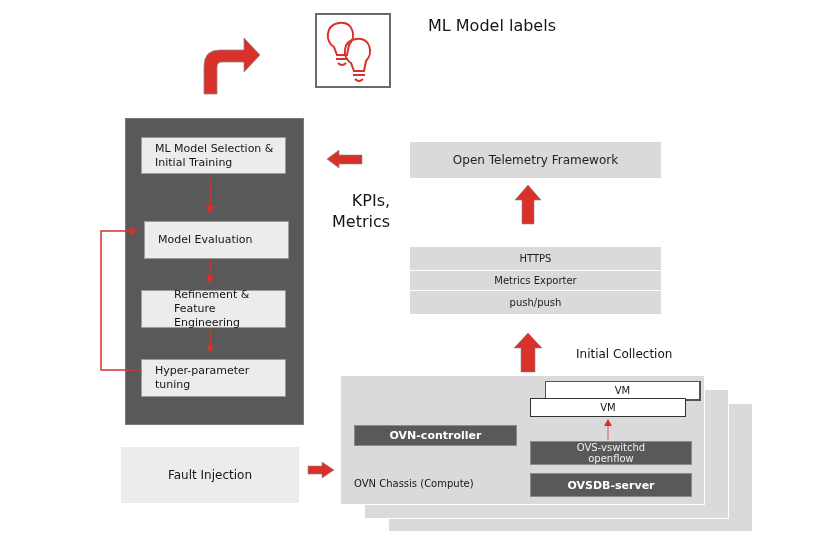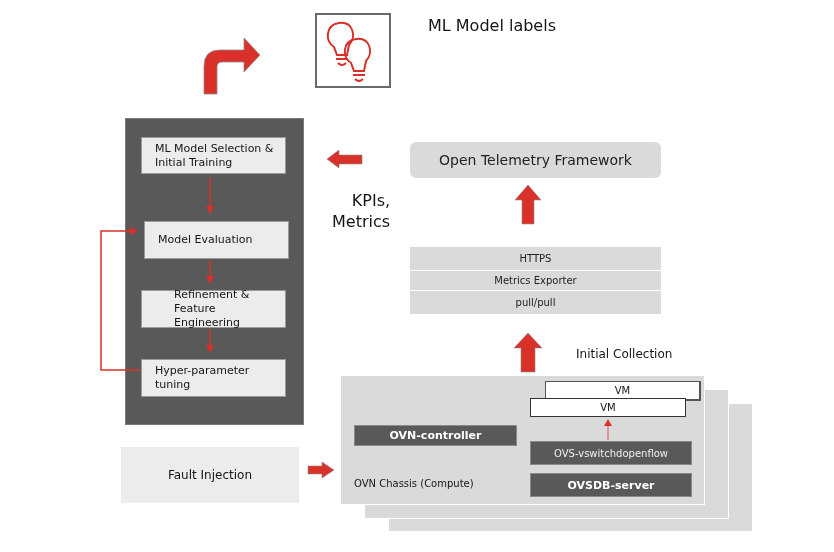--- a/index.html
+++ b/index.html
@@ -18,21 +18,21 @@
     .step { background: #ececec; border: 1px solid #9a9a9a; font-size: 11px; color: #151515; padding-left: 13px; line-height: 14px; }
     #step-0 { left: 141px; top: 137px; width: 145px; height: 37px; }
     #step-1 { left: 144px; top: 221px; width: 145px; height: 38px; }
     #step-2 { left: 141px; top: 290px; width: 145px; height: 38px; padding-left: 32px; }
     #step-3 { left: 141px; top: 359px; width: 145px; height: 38px; }
 
     
     #kpi-label { left: 332px; top: 190px; font-size: 16px; line-height: 21px; color: #151515; text-align: right; }
 
     
-    #telemetry-box { left: 410px; top: 142px; width: 251px; height: 36px; background: #dadada; font-size: 14px; color: #222; border-radius: 6px; }
+    #telemetry-box { left: 410px; top: 142px; width: 251px; height: 36px; background: #dadada; font-size: 12px; color: #222; }
     .metric-row { left: 410px; width: 251px; background: #dadada; font-size: 10px; color: #222; }
     #metric-row-0 { top: 247px; height: 23px; }
     #metric-row-1 { top: 271px; height: 19px; }
     #metric-row-2 { top: 291px; height: 23px; }
 
     #collection-label { left: 576px; top: 347px; font-size: 12px; color: #151515; }
 
     
     .chassis { background: #dadada; border: 1px solid #ffffff; }
     #chassis-back { left: 388px; top: 403px; width: 365px; height: 129px; }
@@ -78,31 +78,31 @@
 <div id="step-3" class="abs txt step">Hyper-parameter tuning</div>
 
 <div id="kpi-label" class="abs">
   <div>KPIs,</div>
   <div>Metrics</div>
 </div>
 
 <div id="telemetry-box" class="abs txt center">Open Telemetry Framework</div>
 <div id="metric-row-0" class="abs txt center metric-row">HTTPS</div>
 <div id="metric-row-1" class="abs txt center metric-row">Metrics Exporter</div>
-<div id="metric-row-2" class="abs txt center metric-row">pull/pull</div>
+<div id="metric-row-2" class="abs txt center metric-row">push/push</div>
 <div id="collection-label" class="abs">Initial Collection</div>
 
 <div id="chassis-back" class="abs chassis"></div>
 <div id="chassis-mid" class="abs chassis"></div>
 <div id="chassis-front" class="abs chassis"></div>
 
 <div id="ovn-controller" class="abs txt center dark-box">OVN-controller</div>
 <div id="vm-back" class="abs txt center vm">VM</div>
 <div id="vm-front" class="abs txt center vm">VM</div>
-<div id="ovs-vswitchd" class="abs dark-box" style="display:flex;flex-direction:row;align-items:center;justify-content:center;">
+<div id="ovs-vswitchd" class="abs dark-box" style="display:flex;flex-direction:column;align-items:center;justify-content:center;">
   <span>OVS-vswitchd</span>
   <span>openflow</span>
 </div>
 <div id="ovsdb-server" class="abs txt center dark-box">OVSDB-server</div>
 <div id="chassis-label" class="abs">OVN Chassis (Compute)</div>
 
 <div id="fault-box" class="abs txt center">Fault Injection</div>
 
 <svg class="overlay" width="834" height="552" viewBox="0 0 834 552" style="pointer-events:none;">
   <defs>

